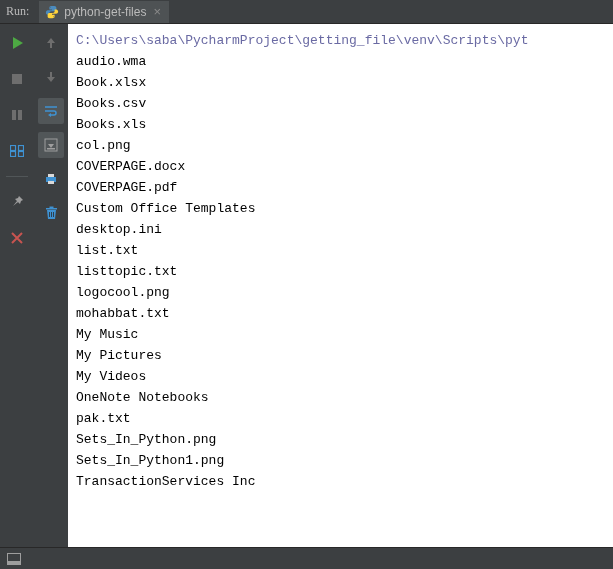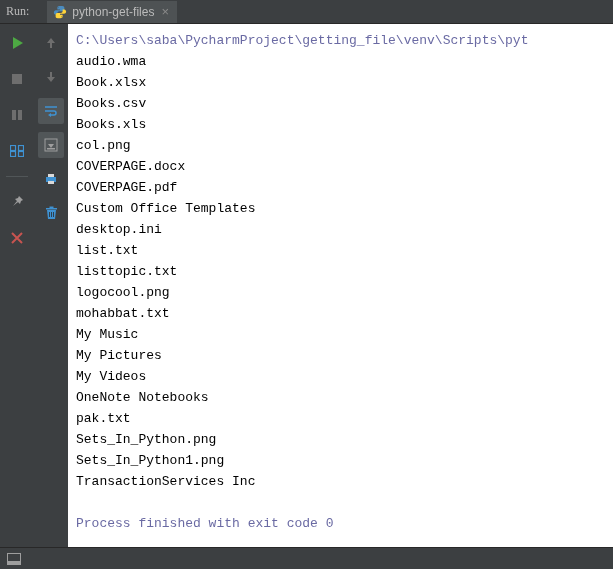--- a/index.html
+++ b/index.html
@@ -27,21 +27,21 @@
       font-size: 12px;
       font-family: Liberation Serif, serif;
     }
     .tab {
       display: flex;
       align-items: center;
       background: #4e5254;
       height: 22px;
       padding: 0 6px;
       gap: 5px;
-      margin-left: 10px;
+      margin-left: 2px;
     }
     .tab-icon { display: flex; align-items: center; }
     .tab-label { color: #bbbbbb; font-size: 12px; }
     .tab-close { color: #8a8a8a; font-size: 13px; line-height: 1; cursor: pointer; padding: 0 2px; }
     .main-area {
       flex: 1;
       display: flex;
       overflow: hidden;
     }
     .toolbar-col {
@@ -217,21 +217,20 @@
 mohabbat.txt
 My Music
 My Pictures
 My Videos
 OneNote Notebooks
 pak.txt
 Sets_In_Python.png
 Sets_In_Python1.png
 TransactionServices Inc
 
-<span class="exit-line">Process finished with exit code 0</span>
 </div>
   </div>
 </div>
 
 <div class="bottom-bar">
   <div class="bottom-icon">
     <svg width="14" height="12" viewBox="0 0 14 12">
       <rect fill="none" stroke="#9e9e9e" x="0.5" y="0.5" width="13" height="11"></rect>
       <rect fill="#9e9e9e" x="0.5" y="8" width="13" height="3.5"></rect>
     </svg>

